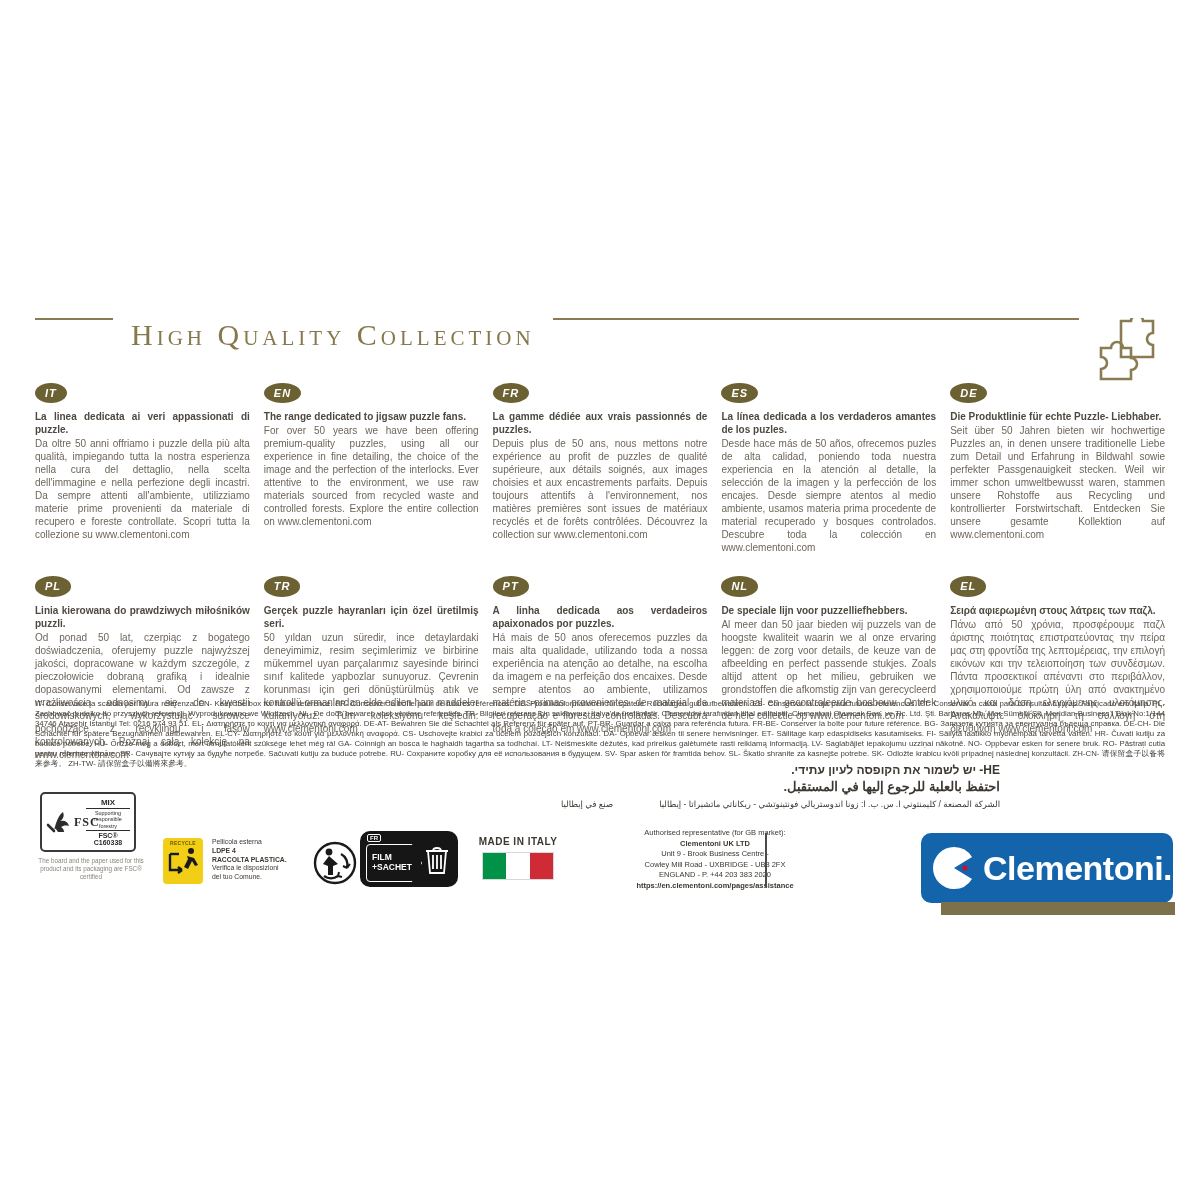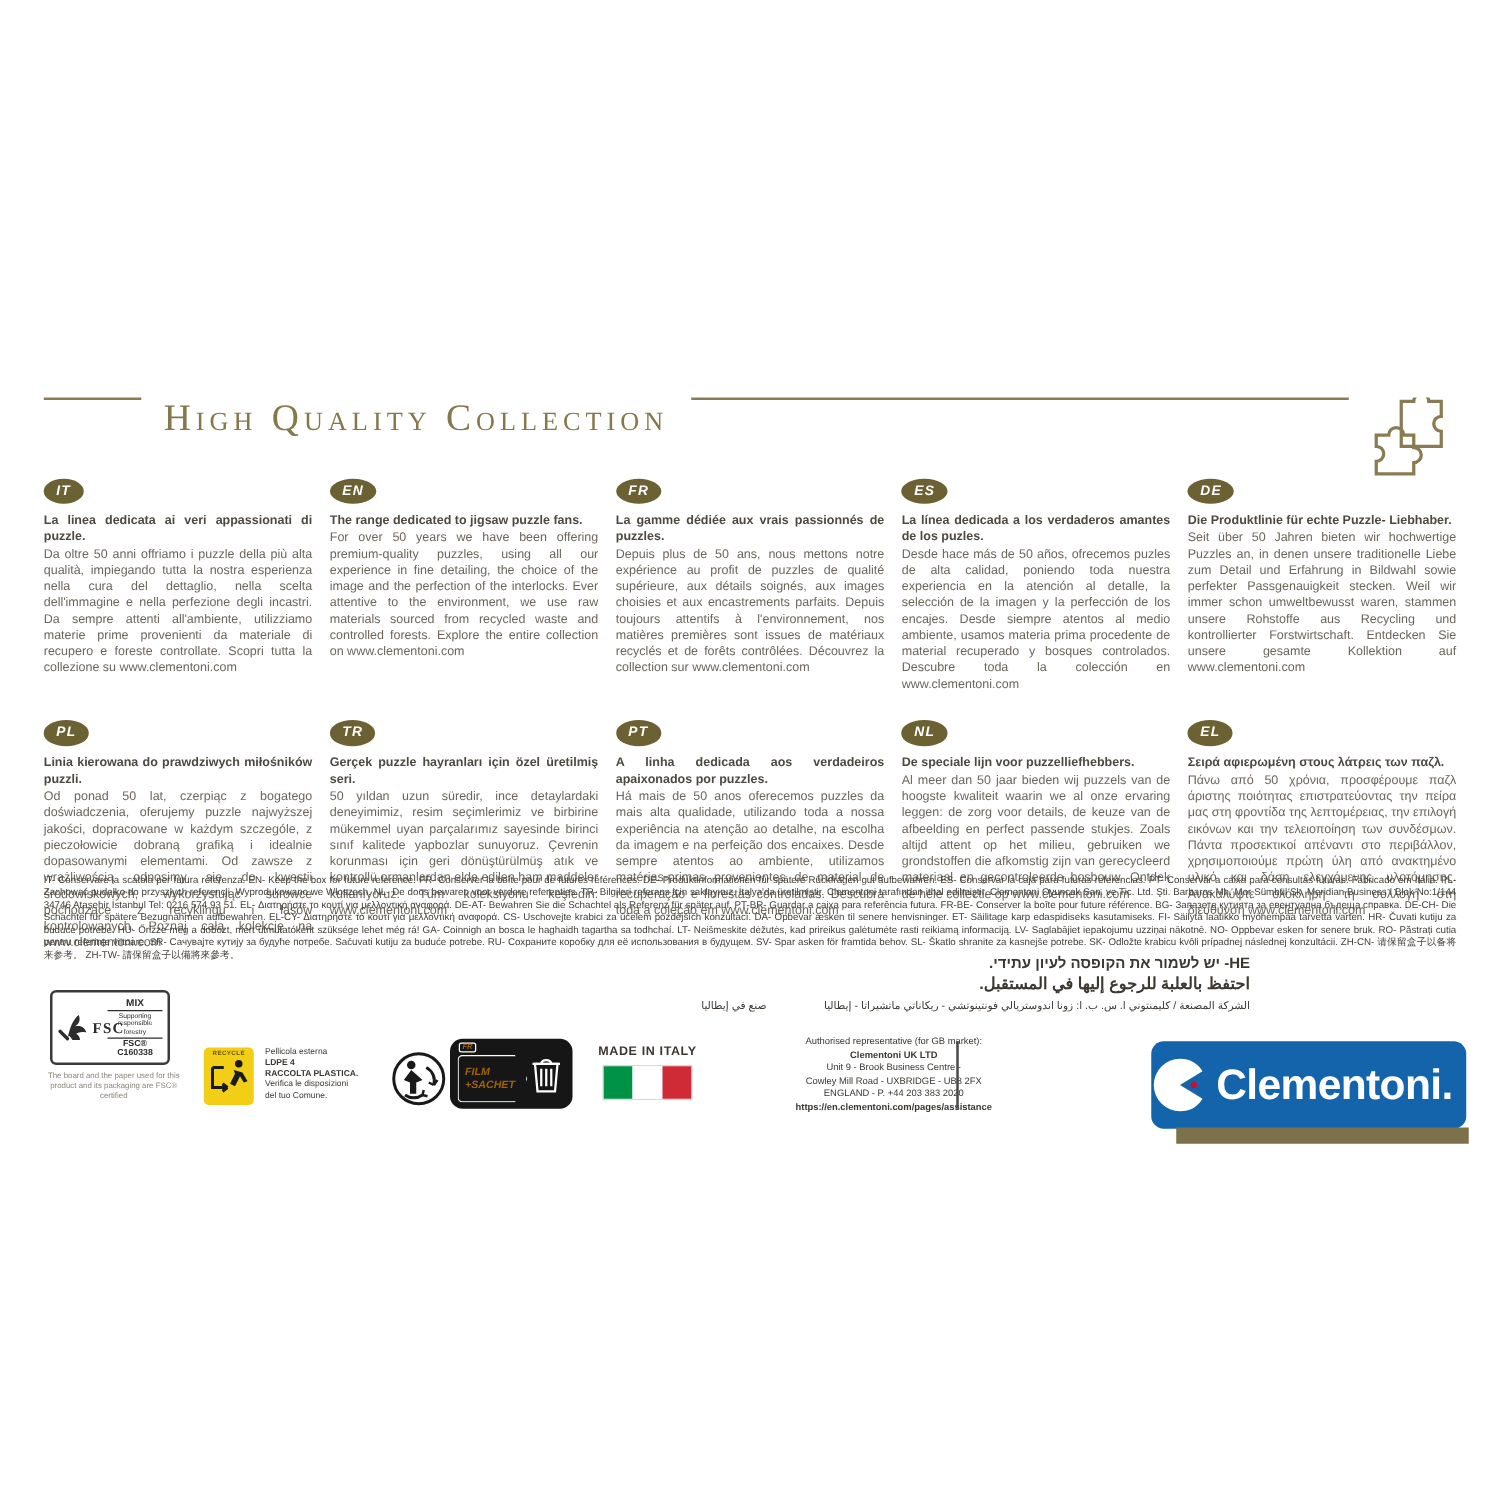--- a/index.html
+++ b/index.html
@@ -39,39 +39,39 @@
   .fsc-cert{font-size:7px;font-weight:bold;}
   .fsc-caption{position:absolute;left:36px;top:857px;width:110px;font-size:6.3px;line-height:1.25;
                color:#8b857b;text-align:center;}
   .recycle-badge{position:absolute;left:163px;top:838px;width:40px;height:46px;background:#f2cf16;
                  border-radius:4px;display:flex;flex-direction:column;align-items:center;padding-top:2px;box-sizing:border-box;}
   .recycle-word{font-size:5px;font-weight:bold;color:#6d5600;letter-spacing:.3px;}
   .recycle-note{position:absolute;left:212px;top:838px;width:110px;font-size:6.8px;line-height:1.3;color:#3c3731;}
   .recycle-note .b{font-weight:bold;}
   .triman{position:absolute;left:312px;top:840px;}
   .film-label{position:absolute;left:360px;top:831px;width:98px;height:56px;background:#161616;
-              border-radius:10px;color:#a16207;font-style:italic;}
+              border-radius:10px;color:#ffffff;}
   .film-fr{position:absolute;left:7px;top:3px;font-size:6px;font-weight:bold;border:1px solid #fff;
            padding:0 2px;border-radius:2px;}
   .film-arrow{position:absolute;left:6px;top:13px;width:56px;height:38px;border:1.5px solid #fff;
               border-radius:4px;clip-path:polygon(0 0,82% 0,100% 50%,82% 100%,0 100%);
               display:flex;flex-direction:column;justify-content:center;padding-left:5px;box-sizing:border-box;}
   .film-text{font-size:8.5px;font-weight:bold;line-height:1.15;}
   .film-bin{position:absolute;right:8px;top:12px;}
   .mii{position:absolute;left:478px;top:836px;width:80px;text-align:center;}
   .mii-label{font-size:10px;font-weight:bold;color:#3c3731;letter-spacing:.5px;margin-bottom:5px;}
   .flag{width:72px;height:28px;margin:0 auto;display:flex;border:1px solid #d8d8d8;box-sizing:border-box;}
   .flag div{flex:1;}
   .addr{position:absolute;top:828px;font-size:7.5px;line-height:1.4;color:#3c3731;text-align:center;margin-left:44px;}
   .addr .b{font-weight:bold;}
   .addr-uk{left:586px;width:170px;}
   .addr-it{left:783px;width:140px;}
   .addr-divider{position:absolute;left:765px;top:833px;width:2px;height:54px;background:#4a4a4a;}
   .clem-logo{position:absolute;left:921px;top:833px;width:252px;height:70px;background:#1464ab;
-             border-radius:10px;display:flex;align-items:center;box-sizing:border-box;}
+             border-radius:10px;display:flex;align-items:center;padding-left:10px;box-sizing:border-box;}
   .clem-text{color:#fff;font-weight:bold;font-size:34px;letter-spacing:-.5px;margin-left:6px;
              font-family:"Liberation Sans",sans-serif;}
   .clem-band{position:absolute;left:941px;top:902px;width:234px;height:13px;background:#7c714a;}
   svg{display:block;}
 </style>
 </head>
 <body>
 
 <div class="sheet">
 

